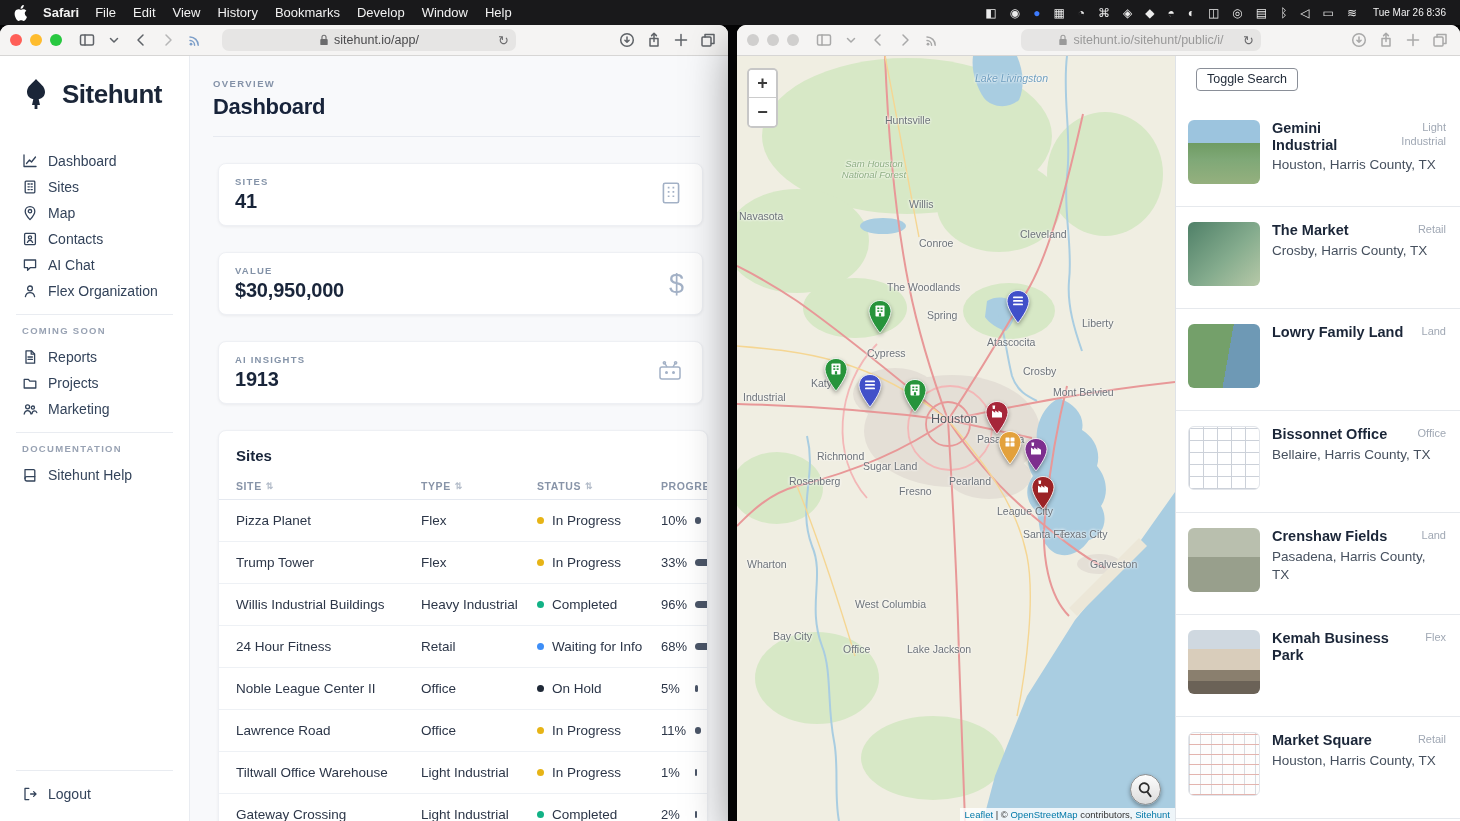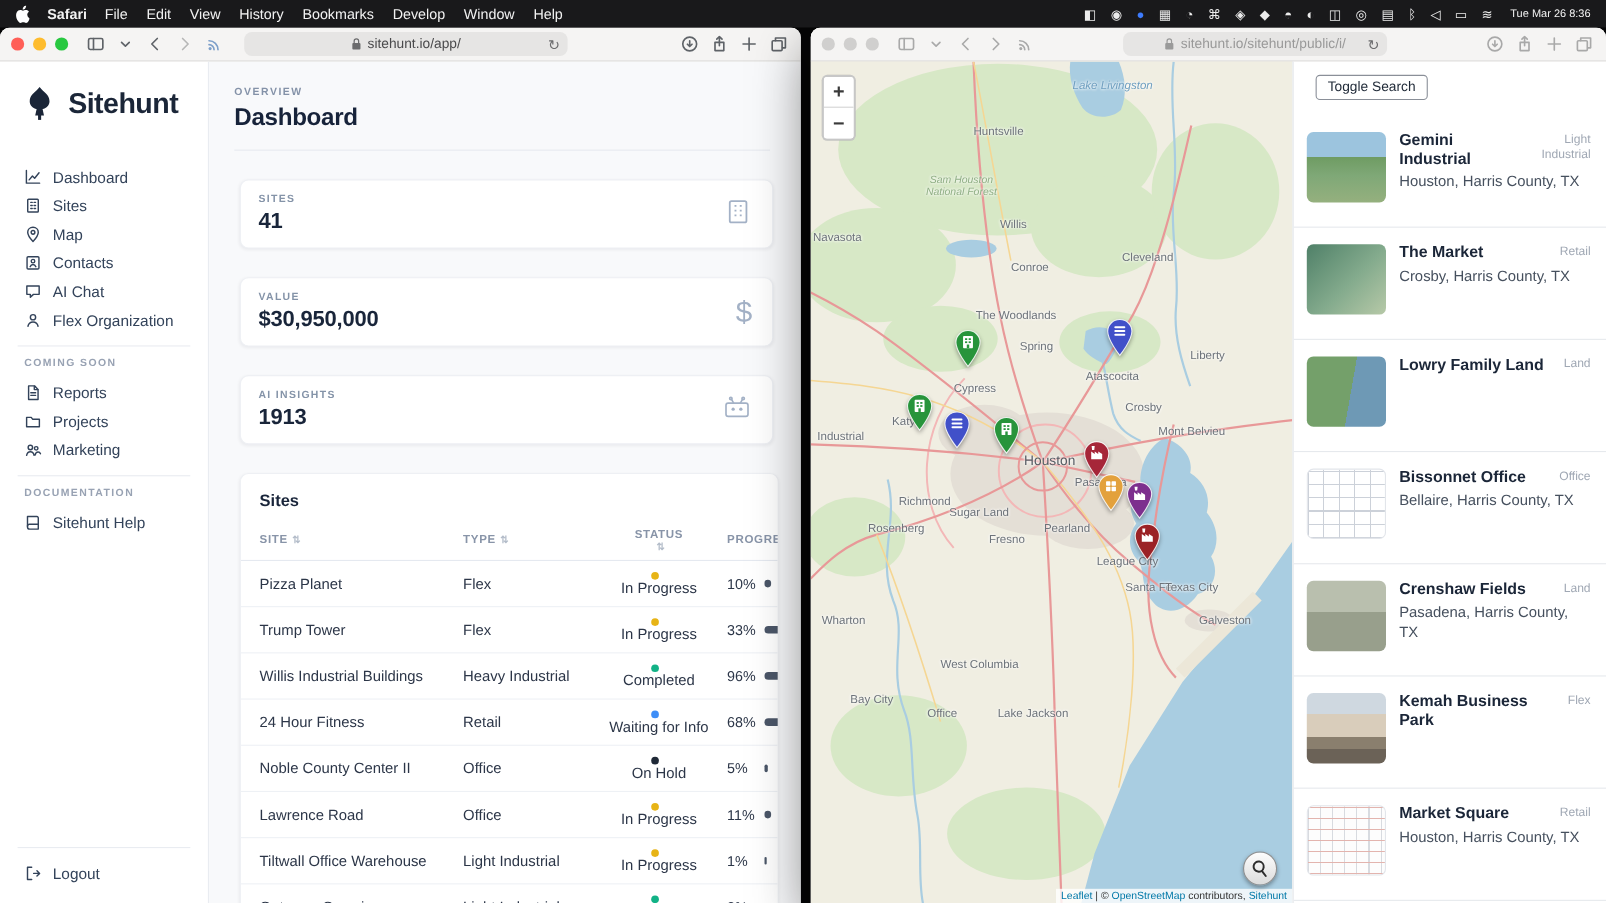--- a/index.html
+++ b/index.html
@@ -67,21 +67,21 @@
   .stat-icon svg{stroke:currentColor;fill:none;stroke-width:1.5;}
   .dollar-glyph{font-size:27px;color:#a3b1c6;font-weight:500;}
   .table-card{width:490px;background:#fff;border:1px solid #eef0f4;border-radius:8px;margin:26px 0 0 5px;
     padding-top:16px;box-shadow:0 1px 3px rgba(16,24,40,.06);overflow:hidden;}
   .table-title{font-size:15px;font-weight:bold;color:#19253a;padding-left:17px;}
   .thead{display:flex;align-items:center;margin-top:16px;padding-bottom:7px;border-bottom:1px solid #e5e9f0;
     color:#8894a8;font-size:10.5px;font-weight:bold;letter-spacing:.6px;}
   .td{flex:none;display:flex;align-items:center;}
   .c-site{width:202px;padding-left:17px;}
   .c-type{width:116px;}
-  .c-status{width:124px;flex-direction:column;}
+  .c-status{width:124px;}
   .c-prog{flex:1;white-space:nowrap;}
   .sort{font-size:9px;color:#b3bcc9;margin-left:4px;}
   .trow{display:flex;align-items:center;height:42px;border-bottom:1px solid #eef1f5;font-size:13.5px;color:#2c3648;}
   .dot{width:7px;height:7px;border-radius:50%;margin-right:8px;flex:none;}
   .pct{width:34px;font-size:13px;color:#2c3648;}
   .pbar{height:7px;border-radius:4px;background:#4b5668;display:inline-block;}
 
   
   .map{position:absolute;left:0;top:0;bottom:0;width:438px;overflow:hidden;cursor:grab;background:#f0eee2;}
   .map svg.base{position:absolute;inset:0;width:100%;height:100%;}
@@ -430,21 +430,21 @@
               <div class="td c-status">
                 <span class="dot" style="background: rgb(62, 142, 247);"></span>
                 <span>Waiting for Info</span>
               </div>
               <div class="td c-prog">
                 <span class="pct">68%</span>
                 <span class="pbar" style="width: 20px;"></span>
               </div>
             </div>
             <div class="trow">
-              <div class="td c-site">Noble County Center II</div>
+              <div class="td c-site">Noble League Center II</div>
               <div class="td c-type">Office</div>
               <div class="td c-status">
                 <span class="dot" style="background: rgb(31, 41, 55);"></span>
                 <span>On Hold</span>
               </div>
               <div class="td c-prog">
                 <span class="pct">5%</span>
                 <span class="pbar" style="width: 2.75px;"></span>
               </div>
             </div>

